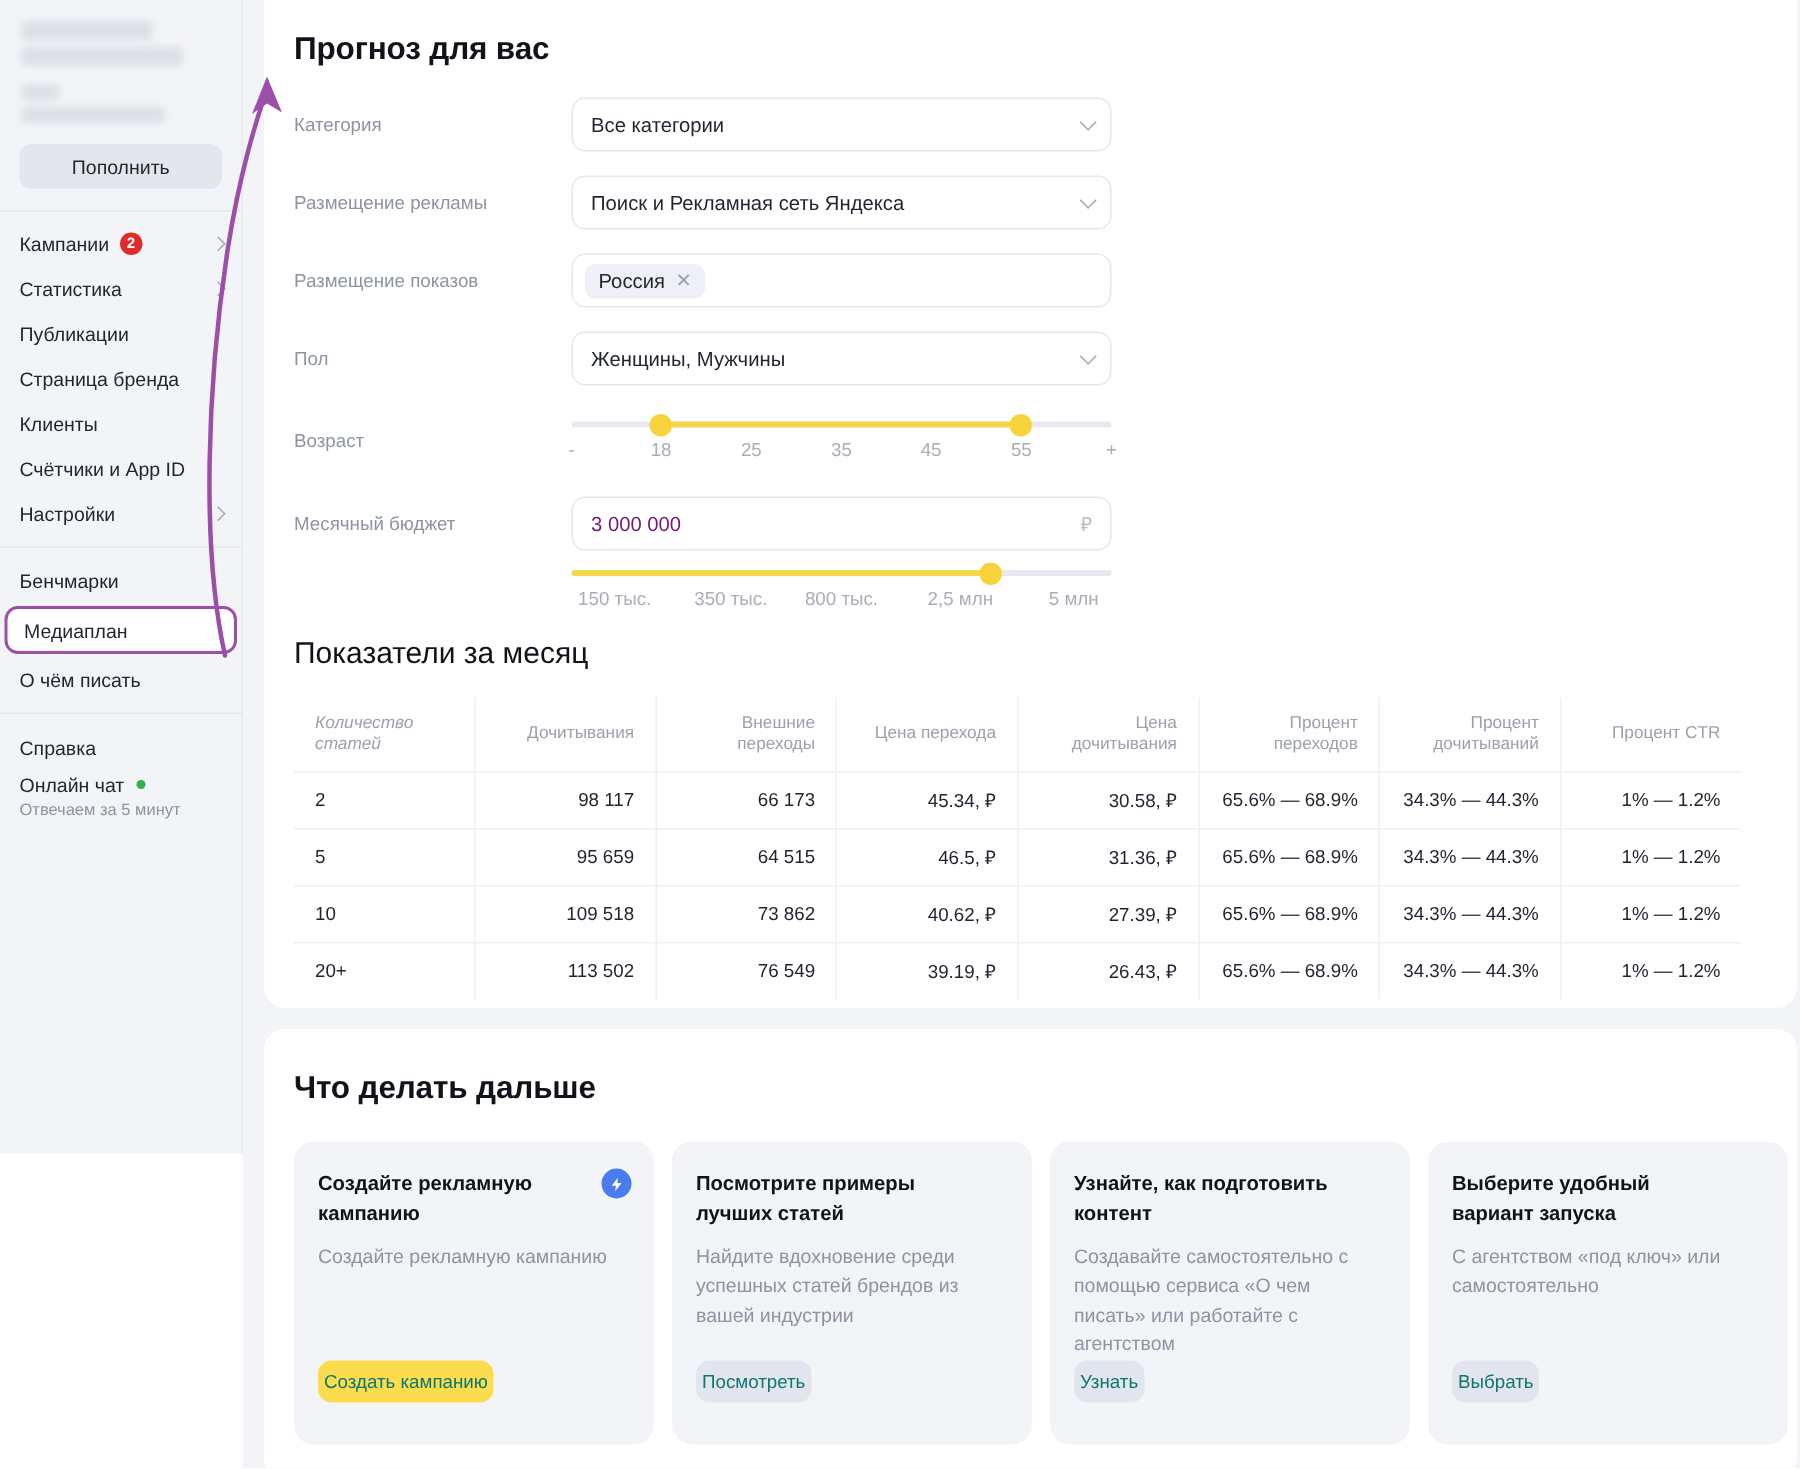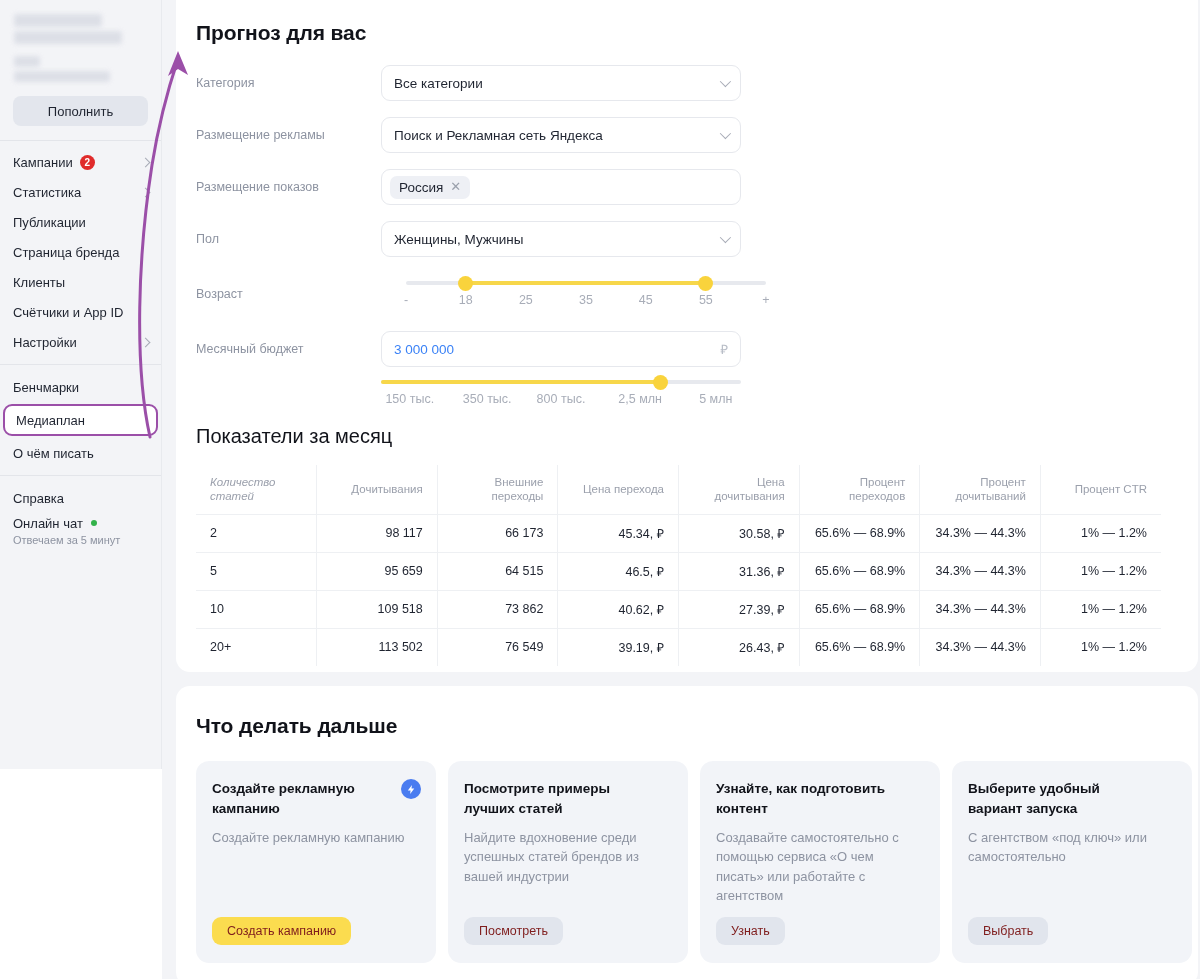--- a/index.html
+++ b/index.html
@@ -99,21 +99,21 @@
     font-size: 13.5px; color: #1f2430; cursor: pointer;
   }
   .chip .x { color: #9aa0ac; font-size: 13px; line-height: 1; cursor: pointer; }
 
   .inputbox {
     height: 36px; border: 1px solid #e6e8ed; border-radius: 9px;
     display: flex; align-items: center; padding: 0 12px; background: #fff;
     justify-content: space-between;
   }
   .inputbox input {
-    border: none; outline: none; font-size: 13.5px; color: #3b82f6;
+    border: none; outline: none; font-size: 13.5px; color: #701a75;
     font-family: inherit; width: 280px; background: transparent;
   }
   .cur { color: #b7bcc6; font-size: 13px; }
 
   
   .slider-wrap { padding-top: 8px; }
   .track { position: relative; height: 4px; border-radius: 2px; background: #e7e9ee; }
   .fill { position: absolute; height: 4px; border-radius: 2px; background: #f7d74a; top: 0; }
   .knob {
     position: absolute; width: 15px; height: 15px; border-radius: 50%;
@@ -149,24 +149,24 @@
   .card {
     width: 240px; height: 202px; background: #f2f4f8; border-radius: 13px;
     padding: 18px 16px 16px 16px; position: relative;
   }
   .card-title {
     font-size: 13.5px; font-weight: 700; color: #11131a; line-height: 1.5;
     padding-right: 22px; margin-bottom: 8px;
   }
   .card-desc { font-size: 13px; color: #8d93a1; line-height: 1.5; }
   .card-btn {
-    position: absolute; left: 16px; bottom: 18px;
-    border-radius: 9px; height: 28px; padding: 0 15px;
+    position: absolute; left: 16px; bottom: 28px;
+    border-radius: 9px; height: 28px; padding: 0 4px;
     display: inline-flex; align-items: center; font-size: 12.5px;
-    color: #7f1d1d; background: #e1e5ed; cursor: pointer;
+    color: #0f766e; background: #e1e5ed; cursor: pointer;
   }
   .card-btn.primary { background: #fbdc4f; }
   .bolt {
     position: absolute; right: 15px; top: 18px; width: 20px; height: 20px;
     border-radius: 50%; background: #4a7cf0;
     display: flex; align-items: center; justify-content: center;
   }
 </style>
 </head>
 <body>
@@ -284,21 +284,21 @@
         <div class="frow">
           <div class="flabel">Пол</div>
           <div class="fcontrol">
             <div class="select">
               <span>Женщины, Мужчины</span>
               <span class="caret"></span>
             </div>
           </div>
         </div>
 
-        <div class="frow" style="margin-bottom:22px;gap:25px;">
+        <div class="frow" style="margin-bottom:22px;">
           <div class="flabel" style="padding-top:14px;">Возраст</div>
           <div class="fcontrol">
             <div class="slider-wrap">
               <div class="track">
                 <div class="fill" style="left:16.6%; width:66.6%;"></div>
                 <div class="knob" style="left:calc(16.6% - 7.5px);"></div>
                 <div class="knob" style="left:calc(83.3% - 7.5px);"></div>
               </div>
               <div class="ticks">
                 <span class="tick" style="left:0%">-</span>

